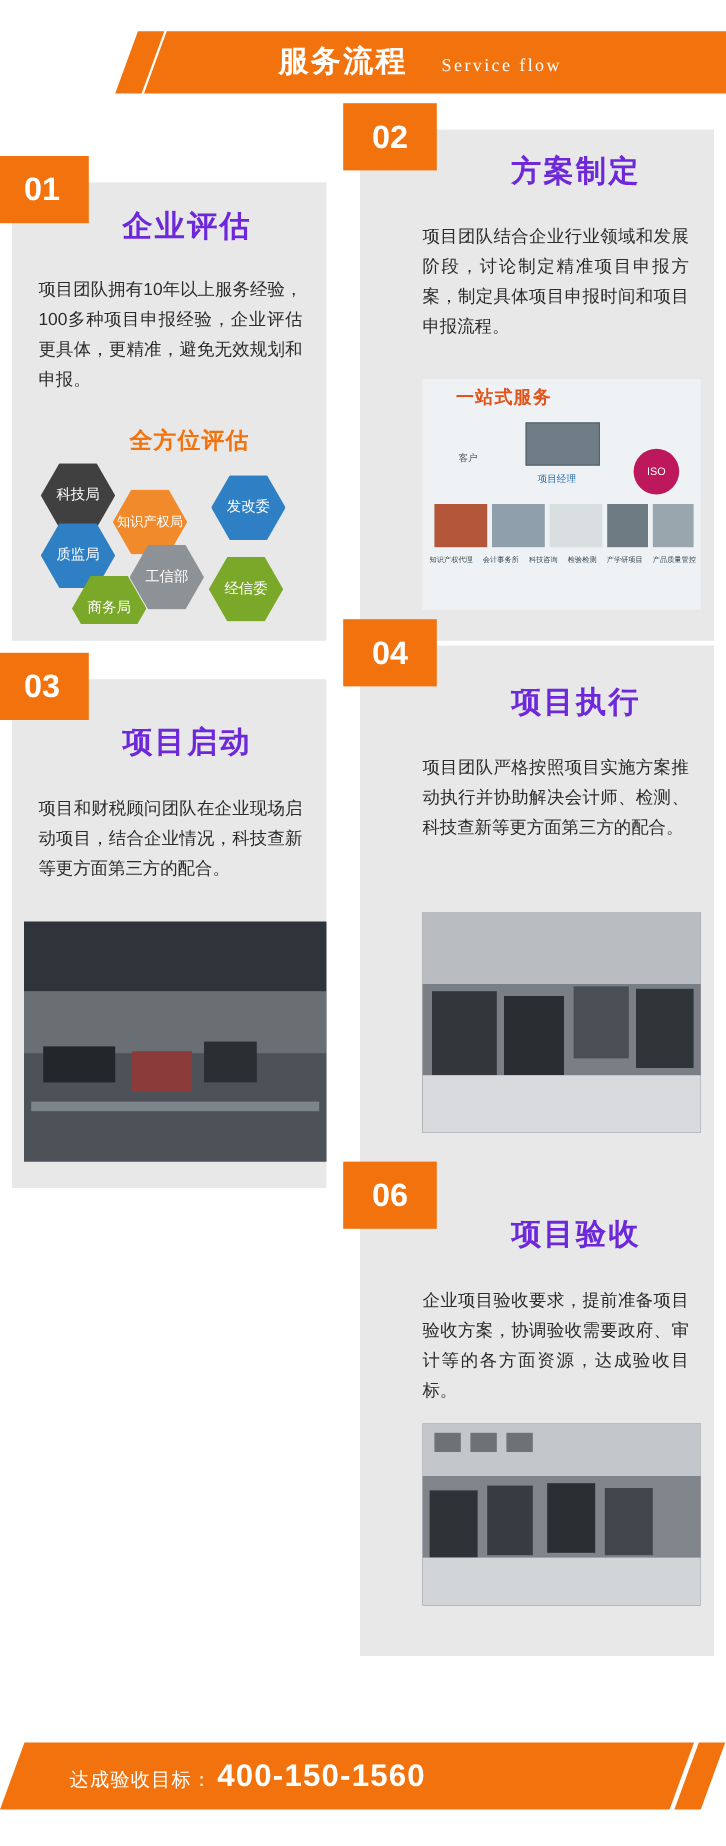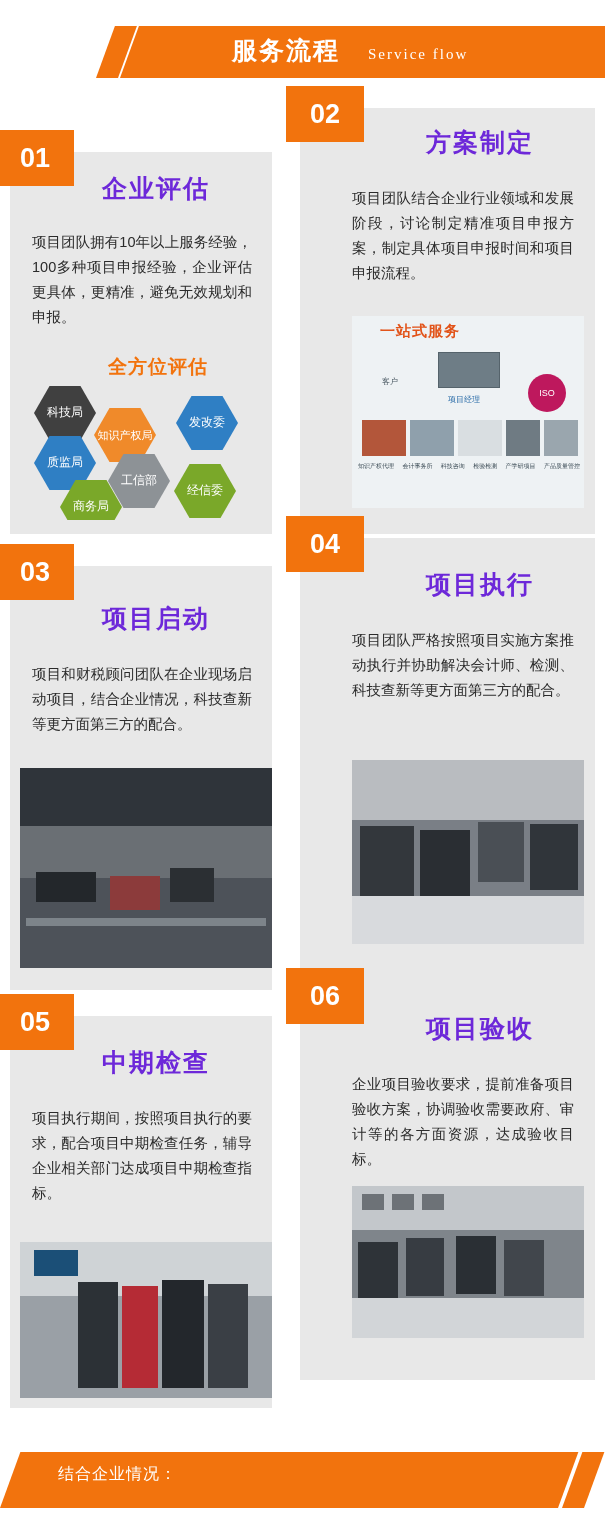--- a/index.html
+++ b/index.html
@@ -283,40 +283,20 @@
           <div style="position:absolute;left:68px;top:70px;width:50px;height:66px;background:#2a2e33;"></div>
           <div style="position:absolute;left:126px;top:62px;width:46px;height:60px;background:#4a4f55;"></div>
           <div style="position:absolute;left:178px;top:64px;width:48px;height:66px;background:#30353a;"></div>
           <div style="position:absolute;left:0;top:136px;width:232px;height:48px;background:#d8dadd;"></div>
           <div style="position:absolute;left:0;top:0;width:232px;height:184px;opacity:0;font-size:1px;">团队会议讨论现场照片</div>
         </div>
       </div>
     </div>
   </div>
 
-  <div class="card" id="card5">
-    <div class="card-inner">
-      <div class="badge left">05</div>
-      <div class="card-title">中期检查</div>
-      <div class="card-body">项目执行期间，按照项目执行的要求，配合项目中期检查任务，辅导企业相关部门达成项目中期检查指标。</div>
-
-      <div class="photo" id="c5-photo" style="background:#b6bbc0;">
-        <div class="scene">
-          <div style="position:absolute;left:0;top:0;width:252px;height:54px;background:#cfd3d6;"></div>
-          <div style="position:absolute;left:14px;top:8px;width:44px;height:26px;background:#1b4f77;"></div>
-          <div style="position:absolute;left:0;top:54px;width:252px;height:102px;background:#9aa0a6;"></div>
-          <div style="position:absolute;left:58px;top:40px;width:40px;height:106px;background:#2c3136;"></div>
-          <div style="position:absolute;left:102px;top:44px;width:36px;height:102px;background:#b52b35;"></div>
-          <div style="position:absolute;left:142px;top:38px;width:42px;height:108px;background:#23272c;"></div>
-          <div style="position:absolute;left:188px;top:42px;width:40px;height:104px;background:#3a3f45;"></div>
-          <div style="position:absolute;left:0;top:0;width:252px;height:156px;opacity:0;font-size:1px;">企业前台接待交流现场照片</div>
-        </div>
-      </div>
-    </div>
-  </div>
 
   <div class="card" id="card6">
     <div class="card-inner">
       <div class="badge right">06</div>
       <div class="card-title">项目验收</div>
       <div class="card-body">企业项目验收要求，提前准备项目验收方案，协调验收需要政府、审计等的各方面资源，达成验收目标。</div>
 
       <div class="photo" id="c6-photo" style="background:#9ba0a6;">
         <div class="scene">
           <div style="position:absolute;left:0;top:0;width:232px;height:44px;background:#c3c7cb;"></div>
@@ -332,17 +312,18 @@
           <div style="position:absolute;left:0;top:0;width:232px;height:152px;opacity:0;font-size:1px;">大型会议室验收会议照片</div>
         </div>
       </div>
     </div>
   </div>
 
   <div class="footer">
     <div class="ftr-bar"></div>
     <div class="ftr-accent"></div>
     <div class="ftr-text">
-      <span class="ftr-label">结合企业情况：</span>
+      <span class="ftr-label">达成验收目标：</span>
+      <span class="ftr-phone">400-150-1560</span>
     </div>
   </div>
 
 </div>
 
 </body></html>

